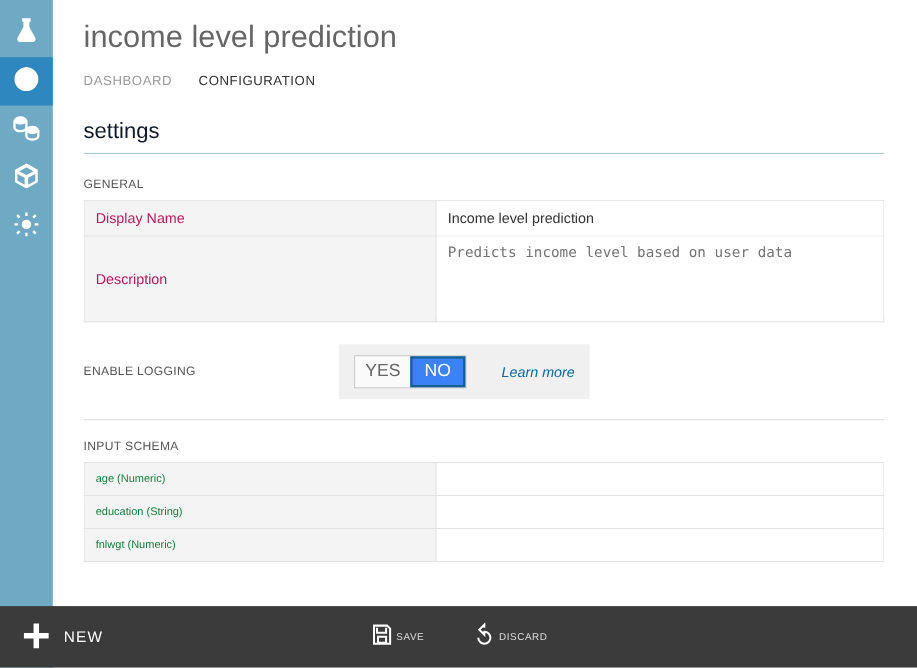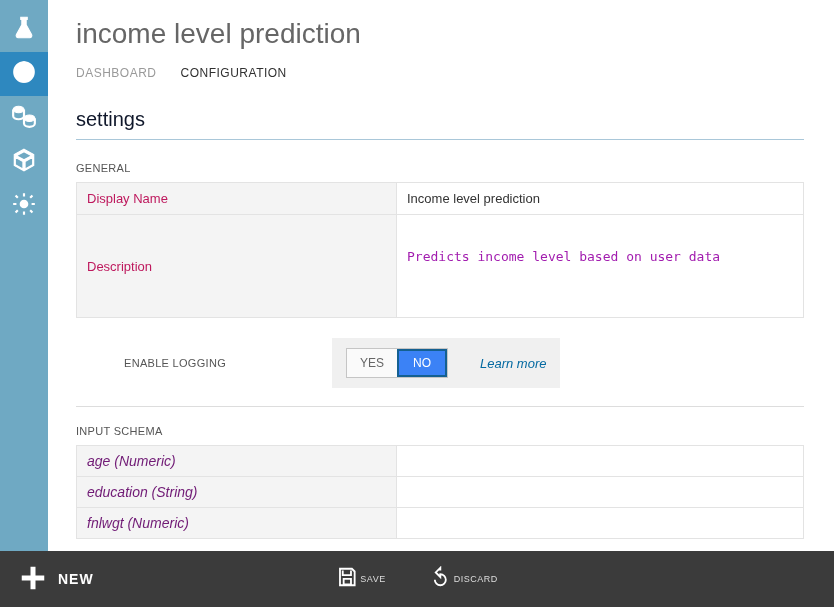--- a/index.html
+++ b/index.html
@@ -22,42 +22,42 @@
   .section-title { font-size: 20px; font-weight: 300; color: #0f172a; margin-bottom: 8px; }
   hr.section-rule { border: none; border-top: 1px solid #a9c7d9; margin-bottom: 22px; }
 
   .group-label { font-size: 11px; color: #555; letter-spacing: .3px; margin-bottom: 8px; }
 
   .field-table { width: 100%; border-collapse: collapse; margin-bottom: 20px; }
   .field-table td { border: 1px solid #e3e3e3; }
   .field-table td.label-cell { background: #f4f4f4; color: #be185d; font-size: 13px; padding: 8px 10px; width: 320px; vertical-align: middle; }
   .field-table td.input-cell { padding: 0; }
   .field-table input[type=text] { width: 100%; border: none; padding: 8px 10px; font-size: 13px; color: #333; outline: none; background: #fff; }
-  .field-table textarea { width: 100%; height: 72px; border: none; padding: 8px 10px; font-size: 13px; color: #a21caf; outline: none; resize: none; background: #fff; margin-top: 26px; }
+  .field-table textarea { width: 100%; height: 72px; border: none; padding: 8px 10px; font-size: 13px; color: #737373; outline: none; resize: none; background: #fff; }
   .field-table tr.desc td.label-cell { height: 72px; }
 
   .logging-row { display: flex; align-items: center; gap: 0; margin-bottom: 18px; }
-  .logging-label { font-size: 11px; color: #555; letter-spacing: .3px; width: 208px; margin-left: 48px; }
+  .logging-label { font-size: 11px; color: #555; letter-spacing: .3px; width: 232px; }
   .toggle-wrap { background: #f0f0f0; padding: 10px 14px; display: flex; align-items: center; gap: 14px; }
   .toggle { display: flex; border: 1px solid #c5c5c5; }
-  .toggle-btn { width: 50px; height: 28px; display: flex; align-items: center; justify-content: center; font-size: 12px; cursor: pointer; background: #fafafa; color: #666; border: none; }
+  .toggle-btn { width: 50px; height: 28px; display: flex; align-items: center; justify-content: center; font-size: 16px; cursor: pointer; background: #fafafa; color: #666; border: none; }
   .toggle-btn.active { background: #3b82f6; color: #fff; border: 2px solid #146091; width: 50px; height: 28px; }
   .learn-more { color: #0369a1; font-size: 13px; text-decoration: none; margin-left: 18px; cursor: pointer; font-style: italic; }
 
   hr.thin { border: none; border-top: 1px solid #ddd; margin-bottom: 18px; }
 
   .schema-table { width: 100%; border-collapse: collapse; }
   .schema-table td { border: 1px solid #e3e3e3; }
-  .schema-table td.label-cell { background: #f4f4f4; color: #701a75; font-size: 14px; padding: 7px 10px; width: 320px; font-style: italic; }
+  .schema-table td.label-cell { background: #f4f4f4; color: #15803d; font-size: 10px; padding: 7px 10px; width: 320px; }
   .schema-table td.input-cell { padding: 0; }
   .schema-table input { width: 100%; border: none; padding: 7px 10px; font-size: 13px; background: #fff; outline: none; }
 
   
   .bottombar { position: absolute; left: 0; right: 0; bottom: 0; height: 56px; background: #3b3b3b; display: flex; align-items: center; color: #fff; }
-  .bb-new { display: flex; align-items: center; gap: 10px; padding-left: 18px; cursor: pointer; font-size: 14px; letter-spacing: 1px; font-weight: bold; }
+  .bb-new { display: flex; align-items: center; gap: 10px; padding-left: 18px; cursor: pointer; font-size: 14px; letter-spacing: 1px; }
   .bb-new svg { width: 30px; height: 30px; fill: #fff; }
   .bb-center { position: absolute; left: 50%; transform: translateX(-50%); display: flex; gap: 44px; }
   .bb-btn { display: flex; flex-direction: row; align-items: center; cursor: pointer; gap: 2px; }
   .bb-btn svg { width: 22px; height: 22px; fill: none; stroke: #fff; stroke-width: 2; }
   .bb-btn-label { font-size: 9px; color: #ddd; letter-spacing: .5px; }
 
   
   .scroll-area { height: calc(100% - 80px); overflow: hidden; }
 </style>
 </head>

